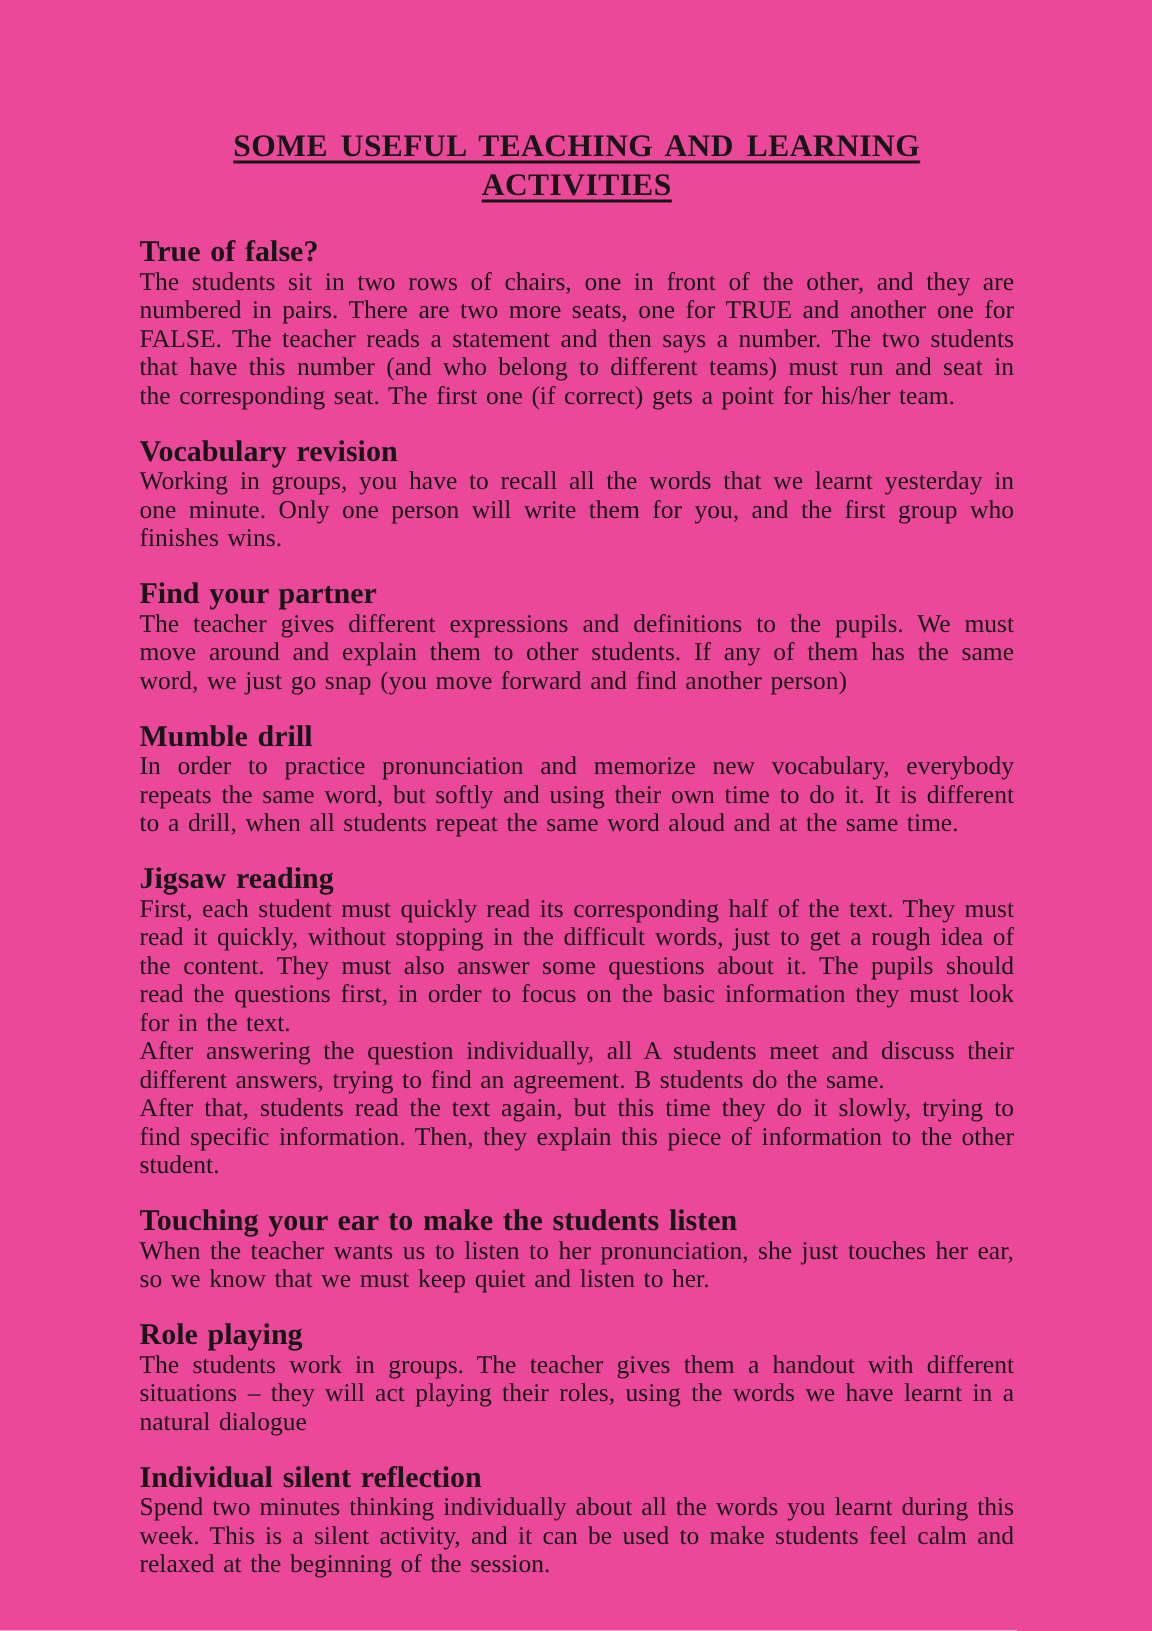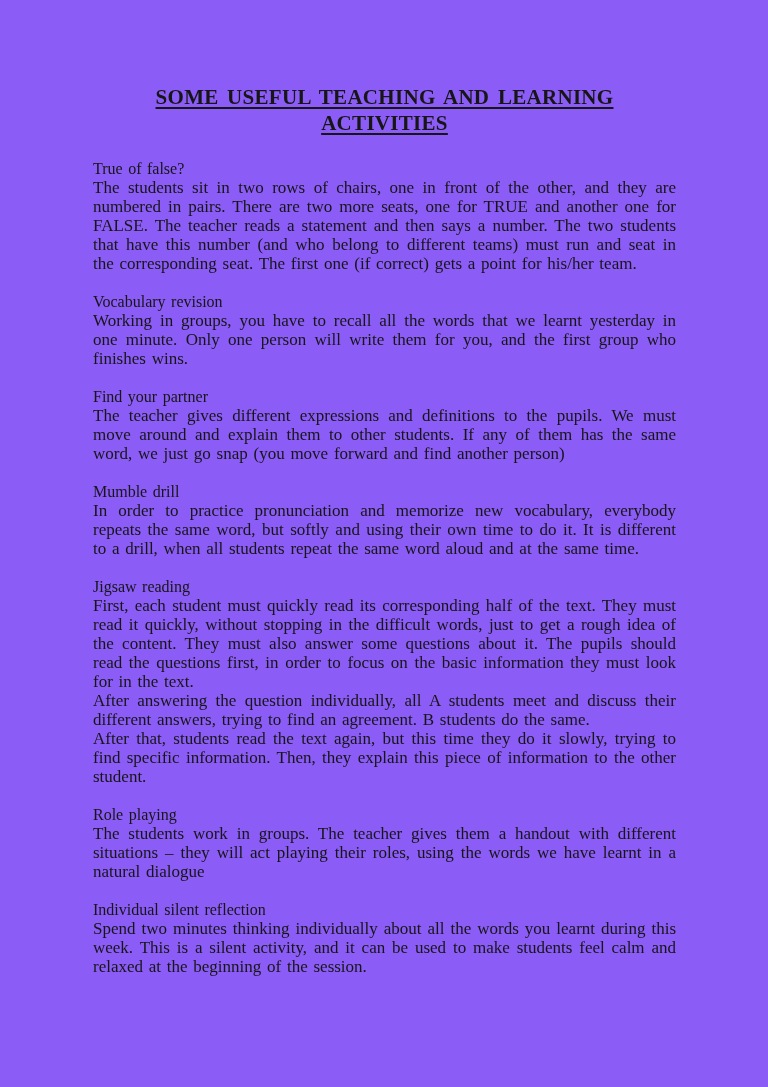--- a/index.html
+++ b/index.html
@@ -4,21 +4,21 @@
 <style>
   html, body {
     margin: 0;
     padding: 0;
     background: #ffffff;
   }
   .page {
     position: relative;
     width: 768px;
     height: 1087px;
-    background: #8b5cf6;
+    background: #ec4899;
     box-sizing: border-box;
     padding: 84px 92px 0 93px;
     font-family: "Liberation Serif", "DejaVu Serif", serif;
     color: #161616;
     overflow: hidden;
   }
   .doc-title {
     margin: 0 0 23px 0;
     text-align: center;
     font-size: 21px;
@@ -30,22 +30,22 @@
     line-height: 26px;
   }
   .section {
     margin: 0 0 19px 0;
   }
   .section:last-child {
     margin-bottom: 0;
   }
   .section h2 {
     margin: 0;
-    font-size: 16px;
-    font-weight: normal;
+    font-size: 20px;
+    font-weight: bold;
     line-height: 19px;
     word-spacing: 1.5px;
   }
   .section p {
     margin: 0;
     font-size: 17px;
     line-height: 19px;
     text-align: justify;
     word-spacing: 1.5px;
   }
@@ -77,20 +77,24 @@
     <p>In order to practice pronunciation and memorize new vocabulary, everybody repeats the same word, but softly and using their own time to do it. It is different to a drill, when all students repeat the same word aloud and at the same time.</p>
   </div>
 
   <div class="section">
     <h2>Jigsaw reading</h2>
     <p>First, each student must quickly read its corresponding half of the text. They must read it quickly, without stopping in the difficult words, just to get a rough idea of the content. They must also answer some questions about it. The pupils should read the questions first, in order to focus on the basic information they must look for in the text.</p>
     <p>After answering the question individually, all A students meet and discuss their different answers, trying to find an agreement. B students do the same.</p>
     <p>After that, students read the text again, but this time they do it slowly, trying to find specific information. Then, they explain this piece of information to the other student.</p>
   </div>
 
+  <div class="section">
+    <h2>Touching your ear to make the students listen</h2>
+    <p>When the teacher wants us to listen to her pronunciation, she just touches her ear, so we know that we must keep quiet and listen to her.</p>
+  </div>
 
   <div class="section">
     <h2>Role playing</h2>
     <p>The students work in groups. The teacher gives them a handout with different situations – they will act playing their roles, using the words we have learnt in a natural dialogue</p>
   </div>
 
   <div class="section">
     <h2>Individual silent reflection</h2>
     <p>Spend two minutes thinking individually about all the words you learnt during this week. This is a silent activity, and it can be used to make students feel calm and relaxed at the beginning of the session.</p>
   </div>

